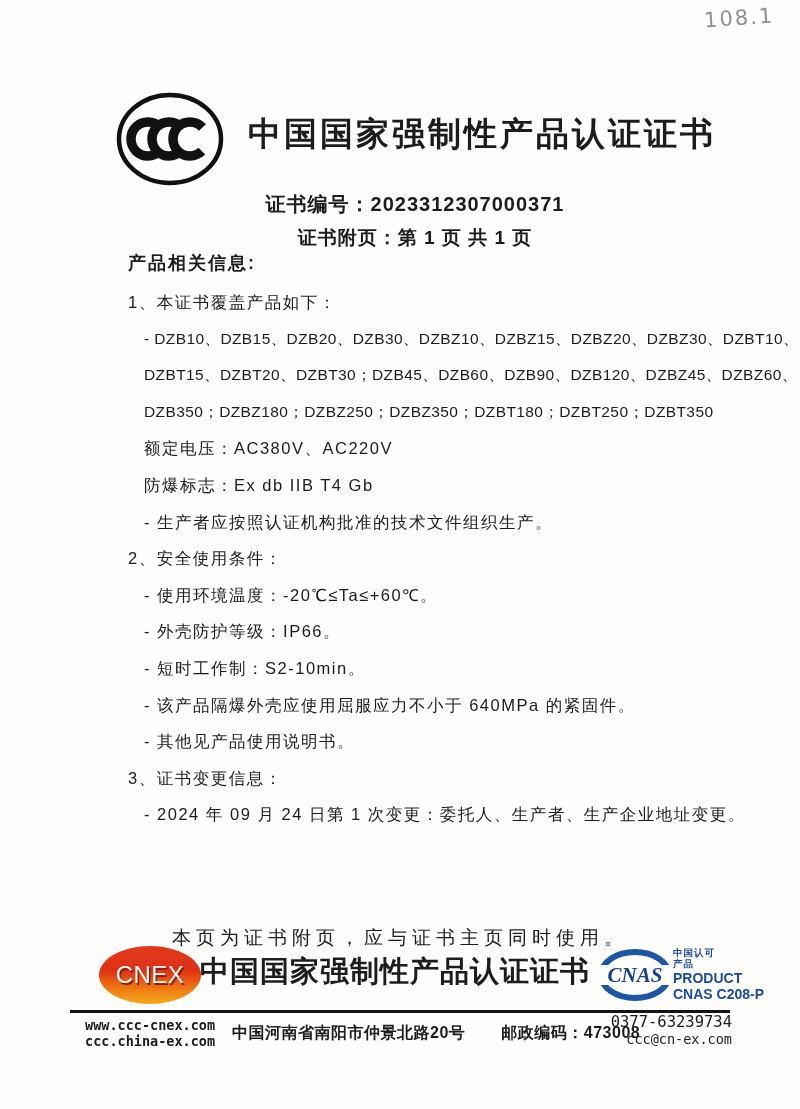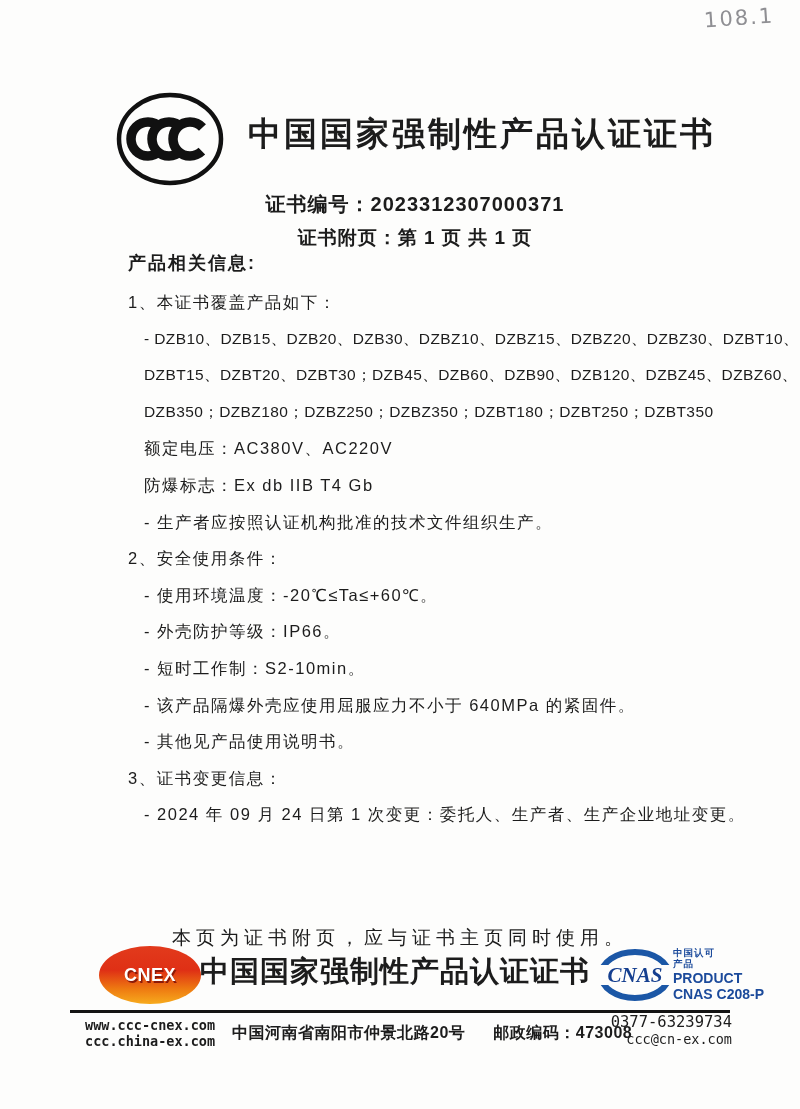--- a/index.html
+++ b/index.html
@@ -40,41 +40,41 @@
     position:absolute; top:893px; left:0; width:100%; text-align:center;
     font-size:19px; letter-spacing:5px; white-space:nowrap;margin-top:32px;
   }
   .cnex-logo {
     position:absolute; left:99px; top:946px; width:102px; height:58px;
     border-radius:50%;
     background:linear-gradient(180deg,#e23a1c 0%,#df3015 42%,#ee7a11 74%,#f7ab1d 100%);
     display:flex; align-items:center; justify-content:center;
   }
   .cnex-text {
-    color:#ffffff; font-weight:bold; font-size:18px; letter-spacing:0.5px;
+    color:#ffffff; font-weight:normal; font-size:24px; letter-spacing:0.5px;
     text-shadow:1.5px 1.5px 0 #8c1a08;
   }
   .company-name {
     position:absolute; left:200px; top:952px; width:390px; text-align:center;
     font-size:29px; font-weight:bold; letter-spacing:1px; white-space:nowrap;
   }
   .cnas-block { position:absolute; left:597px; top:948px; display:flex; align-items:center; }
   .cnas-side { line-height:1.15; white-space:nowrap; }
   .cnas-side .zh { font-size:9.5px; font-weight:bold; color:#1b4a9b; letter-spacing:1px; }
   .cnas-side .en { font-size:14px; font-weight:bold; color:#1b4a9b; }
   .footer-rule {
     position:absolute; left:70px; top:1010px; width:660px; height:3px; background:#141414;
   }
   .web-col {
     position:absolute; left:85px; top:1017px;
     font-family:"DejaVu Sans Mono", monospace; font-weight:bold;
     font-size:13.5px; line-height:16px; white-space:nowrap;
   }
   .addr-row {
-    position:absolute; left:232px; top:1023px; display:flex; gap:28px;
+    position:absolute; left:232px; top:1023px; display:flex; gap:36px;
     font-size:16px; font-weight:bold; letter-spacing:0.5px; white-space:nowrap;align-items:center;
   }
   .phone-col {
     position:absolute; right:68px; top:1014px; text-align:right;
     font-family:"DejaVu Sans Mono", monospace; font-weight:normal;
     line-height:17px; white-space:nowrap;
   }
   .phone-col .phone { font-size:15.5px; }
   .phone-col .email { font-size:13.5px; }
 </style>

